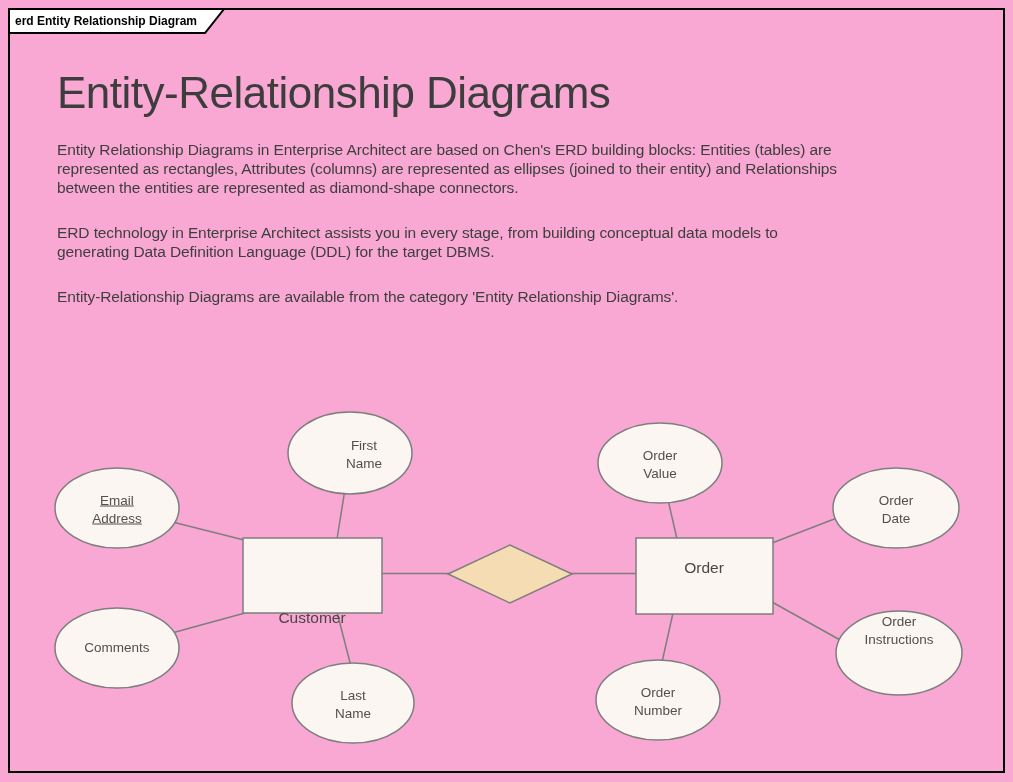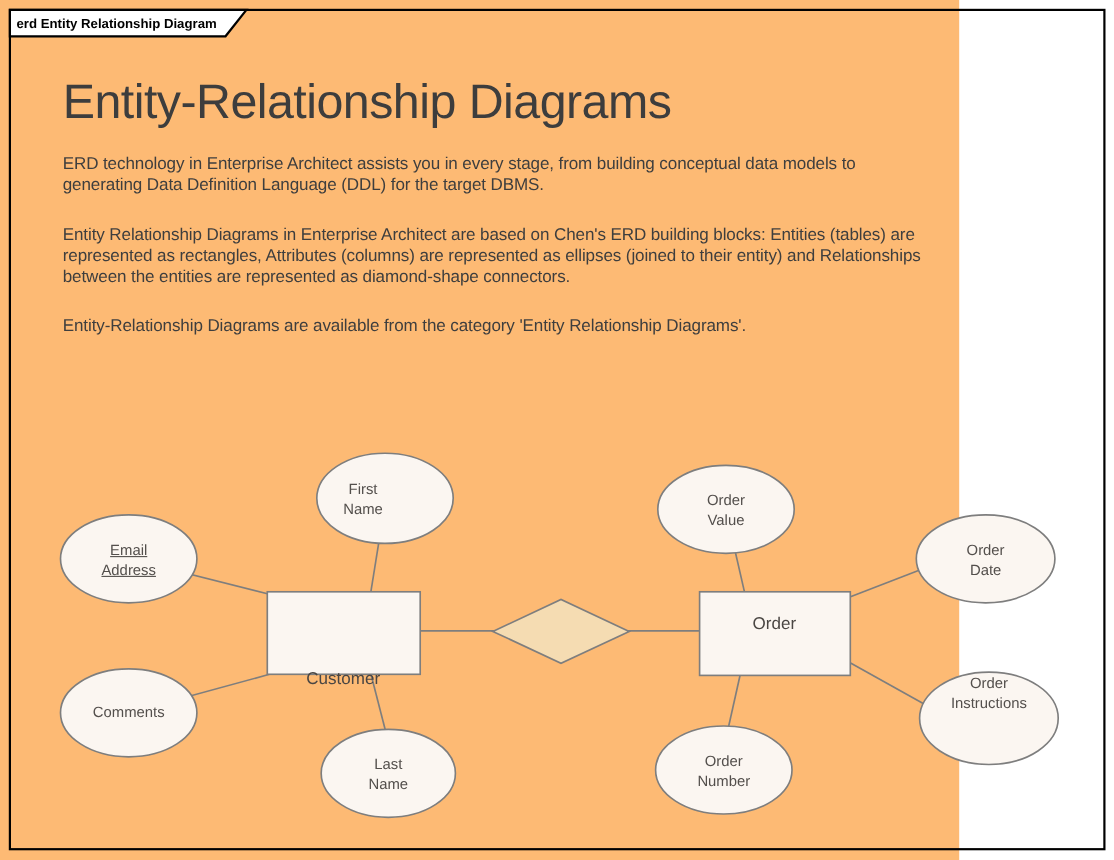--- a/index.html
+++ b/index.html
@@ -6,23 +6,23 @@
     margin: 0;
     padding: 0;
     background: #ffffff;
     width: 1013px;
     height: 782px;
     overflow: hidden;
     font-family: "Liberation Sans", sans-serif;
   }
   .canvas {
     position: relative;
-    width: 872px;
+    width: 1013px;
     height: 782px;
-    background: #fdba74;
+    background: #f9a8d4;
   }
   .diagram-svg {
     position: absolute;
     left: 0;
     top: 0;
   }
   .frame-outline {
     fill: none;
     stroke: var(--frame-border, #000);
     stroke-width: 2;
@@ -128,30 +128,30 @@
     <rect class="node-shape" x="243" y="538" width="139" height="75"></rect>
     <rect class="node-shape" x="636" y="538" width="137" height="76"></rect>
 
     <polygon class="diamond-shape" points="448,574 510,545 572,574 510,603"></polygon>
   </svg>
 
   <div class="tab-label">erd Entity Relationship Diagram</div>
 
   <h1 class="page-title">Entity-Relationship Diagrams</h1>
   <div class="intro">
+    <p>Entity Relationship Diagrams in Enterprise Architect are based on Chen's ERD building blocks: Entities (tables) are represented as rectangles, Attributes (columns) are represented as ellipses (joined to their entity) and Relationships between the entities are represented as diamond-shape connectors.</p>
     <p>ERD technology in Enterprise Architect assists you in every stage, from building conceptual data models to generating Data Definition Language (DDL) for the target DBMS.</p>
-    <p>Entity Relationship Diagrams in Enterprise Architect are based on Chen's ERD building blocks: Entities (tables) are represented as rectangles, Attributes (columns) are represented as ellipses (joined to their entity) and Relationships between the entities are represented as diamond-shape connectors.</p>
     <p>Entity-Relationship Diagrams are available from the category 'Entity Relationship Diagrams'.</p>
   </div>
 
   <div class="node-label entity-label" style="left:312px; top:570px;margin-top:48px;">Customer</div>
   <div class="node-label entity-label" style="left:704px; top:568px;">Order</div>
 
   <div class="node-label" style="left:117px; top:509px; width:66px;text-decoration:underline;">Email Address</div>
-  <div class="node-label" style="left:330px; top:454px; width:50px;">First Name</div>
+  <div class="node-label" style="left:364px; top:454px; width:50px;">First Name</div>
   <div class="node-label" style="left:117px; top:648px; width:94px;">Comments</div>
   <div class="node-label" style="left:353px; top:704px; width:50px;">Last Name</div>
   <div class="node-label" style="left:660px; top:464px; width:50px;">Order Value</div>
   <div class="node-label" style="left:896px; top:509px; width:50px;">Order Date</div>
   <div class="node-label" style="left:658px; top:701px; width:66px;">Order Number</div>
   <div class="node-label" style="left:899px; top:630px; width:86px;">Order Instructions</div>
 
 </div>
 
 </body></html>

